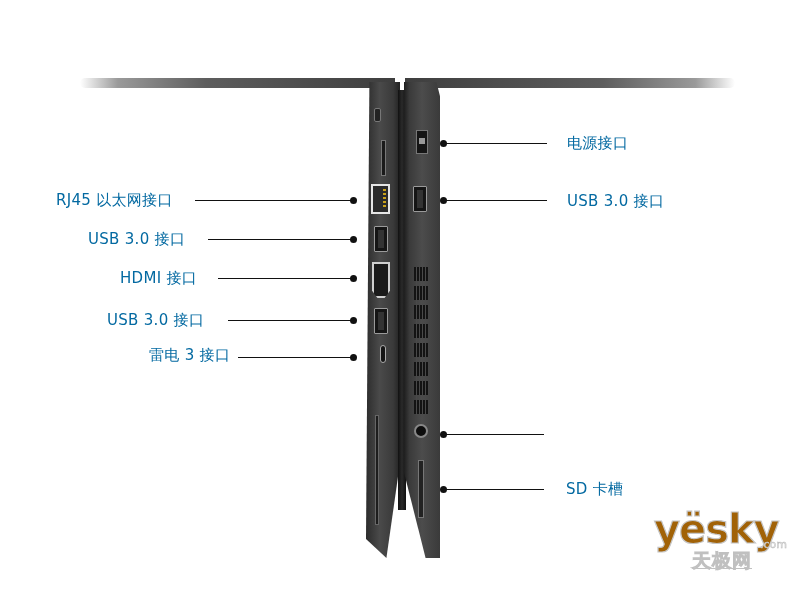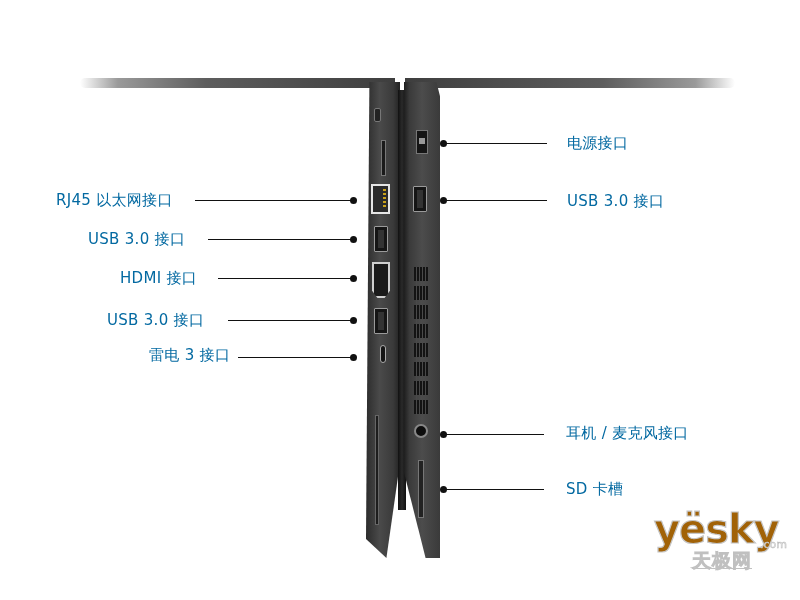--- a/index.html
+++ b/index.html
@@ -130,21 +130,20 @@
   <div class="dot" style="left:440px; top:140px;"></div>
   <div class="leader" style="left:444px; top:143px; width:103px;"></div>
   <div class="label" style="left:567px; top:134px;">电源接口</div>
 
   <div class="dot" style="left:440px; top:197px;"></div>
   <div class="leader" style="left:444px; top:200px; width:103px;"></div>
   <div class="label" style="left:567px; top:192px;">USB 3.0 接口</div>
 
   <div class="dot" style="left:440px; top:431px;"></div>
   <div class="leader" style="left:444px; top:434px; width:100px;"></div>
-  <div class="label" style="left:566px; top:424px;">耳机 / 麦克风接口</div>
 
   <div class="dot" style="left:440px; top:486px;"></div>
   <div class="leader" style="left:444px; top:489px; width:100px;"></div>
   <div class="label" style="left:566px; top:480px;">SD 卡槽</div>
 
   <div class="watermark">
     <span class="wm-main">yësky</span>
     <span class="wm-com">.com</span>
     <span class="wm-cn">天极网</span>
   </div>

